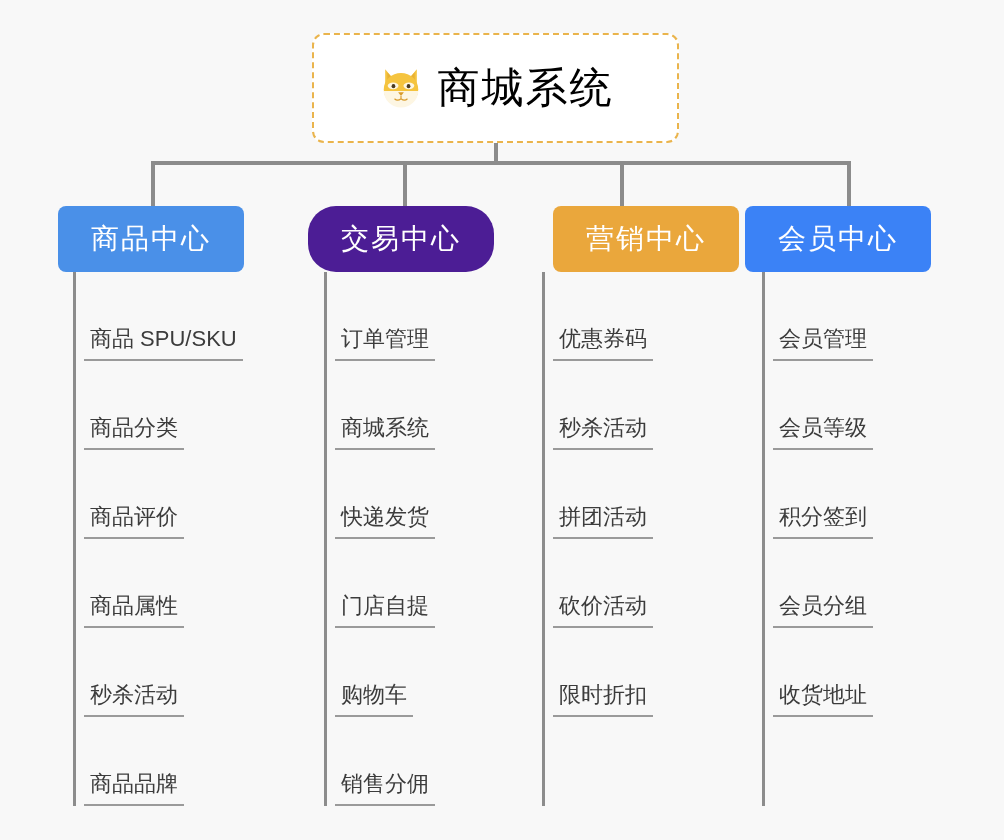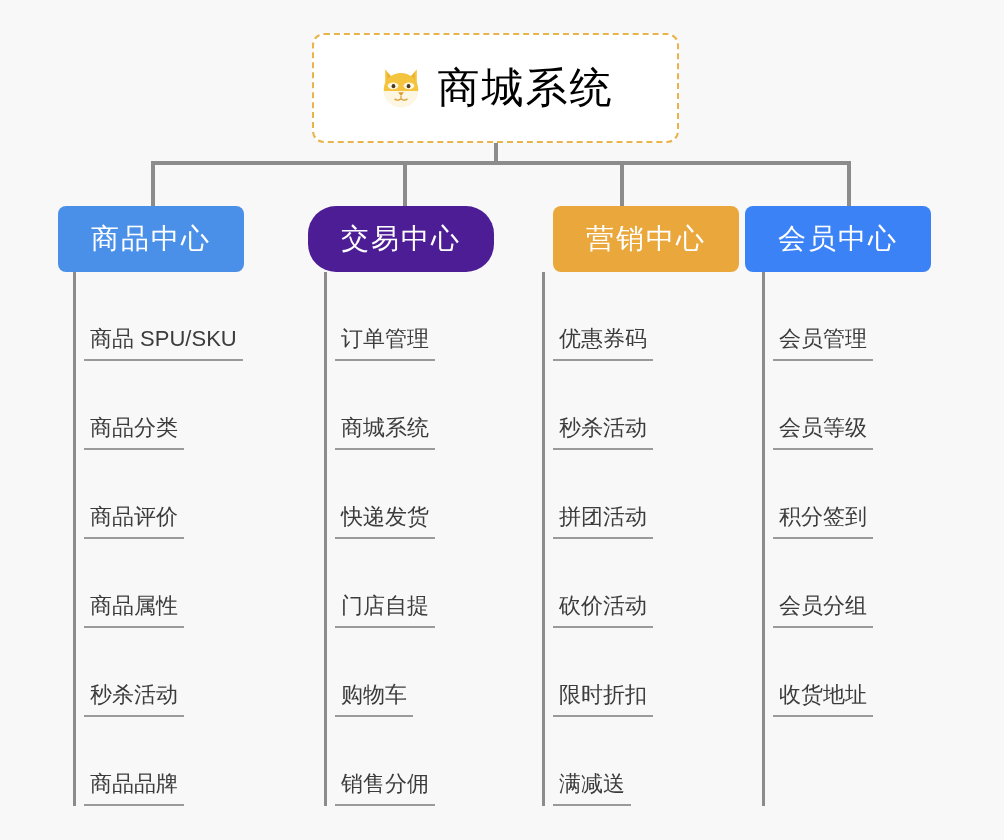--- a/index.html
+++ b/index.html
@@ -200,23 +200,20 @@
         </div>
         <div class="leaf">
           <span class="leaf-label">拼团活动</span>
         </div>
         <div class="leaf">
           <span class="leaf-label">砍价活动</span>
         </div>
         <div class="leaf">
           <span class="leaf-label">限时折扣</span>
         </div>
-        <div class="leaf">
-          <span class="leaf-label">满减送</span>
-        </div>
       </div>
       <div class="branch" style="left: 745px; width: 186px;">
         <div class="branch-header" style="background: #3b82f6; width: 186px;">会员中心</div>
       </div>
       <div class="branch-trunk" style="left: 762px; height: 534px;"></div>
       <div class="leaf-list" style="left: 765px;">
         <div class="leaf">
           <span class="leaf-label">会员管理</span>
         </div>
         <div class="leaf">

